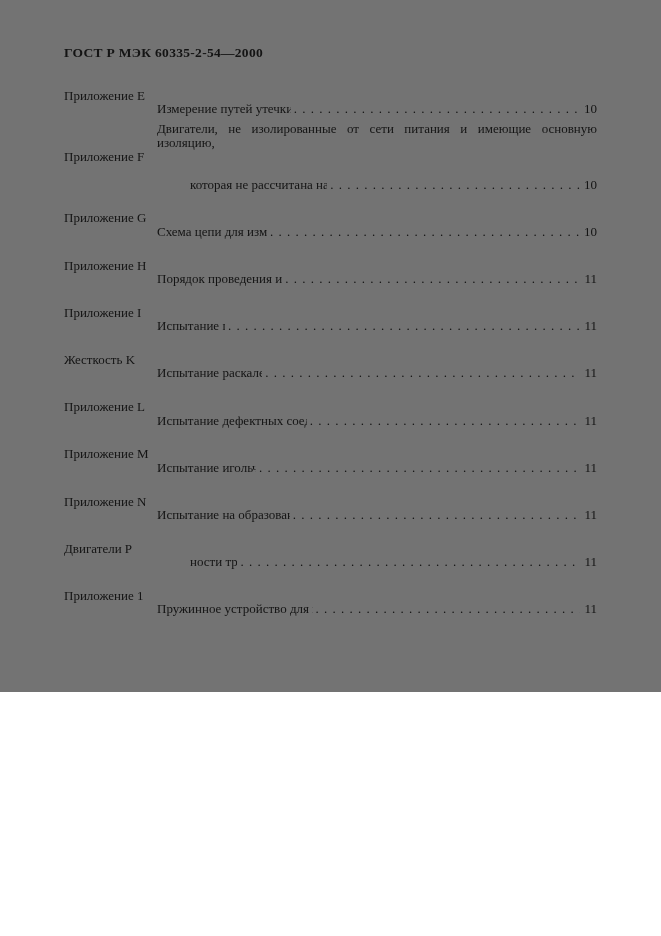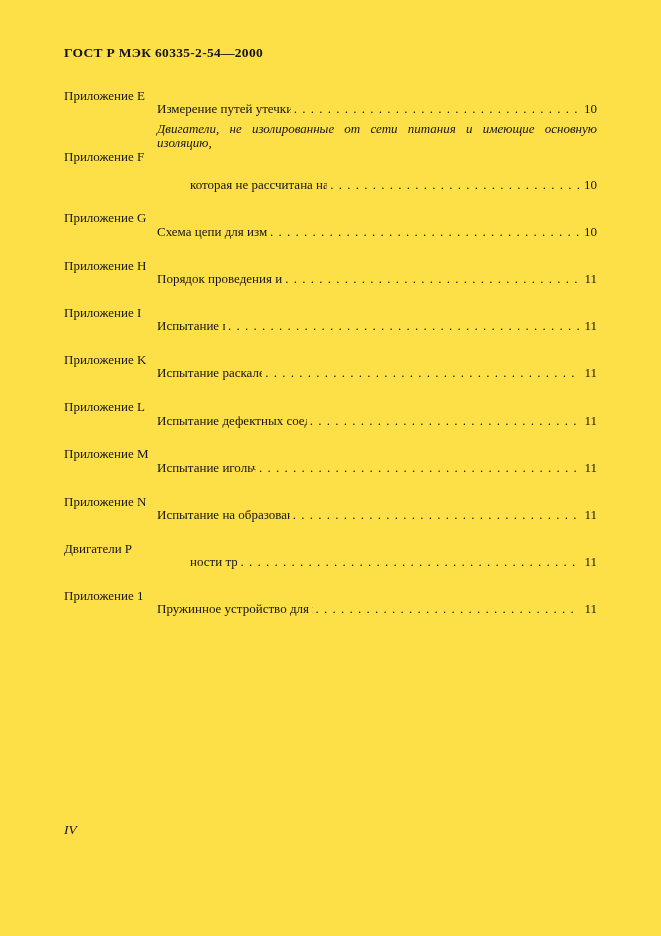--- a/index.html
+++ b/index.html
@@ -1,20 +1,20 @@
 <!DOCTYPE html>
 <html><head>
 <meta charset="utf-8">
 <style>
   html, body { margin: 0; padding: 0; background: #ffffff; }
   .page {
     width: 661px;
-    height: 936px;
+    height: 692px;
     position: relative;
-    background: #fde047;
+    background: #737373;
     box-sizing: border-box;
     padding: 45px 64px 0 64px;
     font-family: "Liberation Serif", "DejaVu Serif", serif;
     color: #141414;
     overflow: hidden;
   }
   .doc-header {
     font-weight: bold;
     font-size: 13.5px;
     letter-spacing: 0.3px;
@@ -34,21 +34,20 @@
     white-space: nowrap;
   }
   .toc-body {
     flex: 1 1 auto;
     min-width: 0;
   }
   .line { line-height: 14.2px; }
   .line.full {
     text-align: justify;
     text-align-last: justify;
-    font-style: italic;
   }
   .line.cont { padding-left: 33px; }
   .line.last {
     display: flex;
     align-items: baseline;
   }
   .line.last .t {
     flex: 0 1 auto;
     white-space: nowrap;
     overflow: hidden;
@@ -131,21 +130,21 @@
     <span class="toc-body">
           <div class="line last">
             <span class="t">Испытание горением</span>
             <span class="leader"></span>
             <span class="page-num">11</span>
           </div>
         </span>
   </div>
 
   <div class="toc-entry">
-    <span class="toc-label">Приложение K</span>
+    <span class="toc-label">Жесткость K</span>
     <span class="toc-body">
           <div class="line last">
             <span class="t">Испытание раскаленной проволокой</span>
             <span class="leader"></span>
             <span class="page-num">11</span>
           </div>
         </span>
   </div>
 
   <div class="toc-entry">

